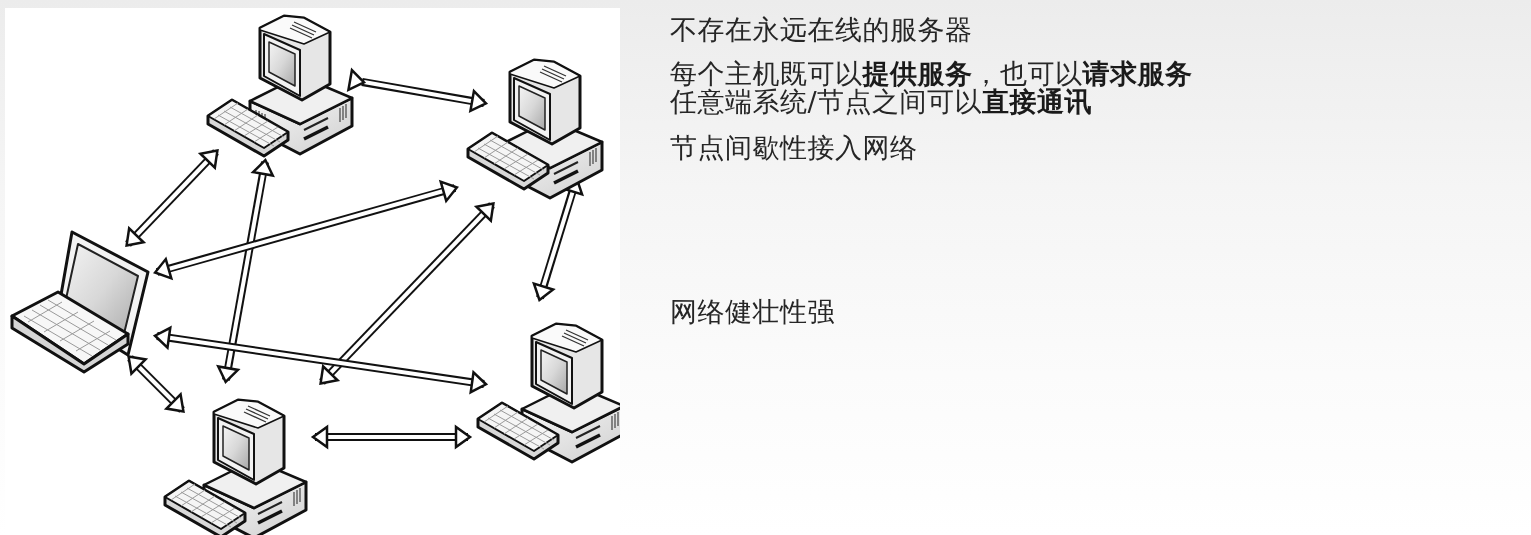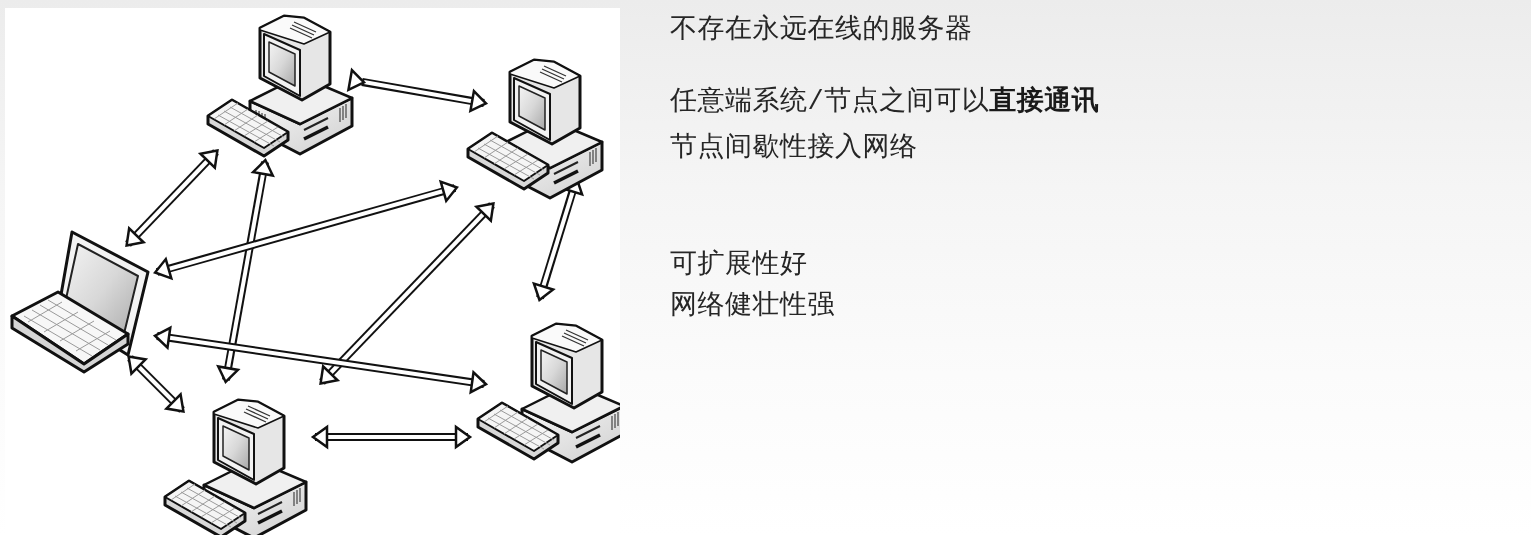--- a/index.html
+++ b/index.html
@@ -7,21 +7,21 @@
     width: 1531px; height: 535px; overflow: hidden; position: relative;
     background: linear-gradient(180deg, #ececec 0%, #f5f5f5 35%, #fbfbfb 70%, #ffffff 100%);
     font-family: "DejaVu Sans", "Liberation Sans", sans-serif;
   }
   .diagram-panel {
     position: absolute; left: 5px; top: 8px; width: 615px; height: 527px;
     background: #ffffff;
   }
   .diagram-panel svg { position: absolute; left: 0; top: 0; }
   .text-panel {
-    position: absolute; left: 670px; top: 0; width: 840px; height: 535px; font-family: Liberation Mono, monospace;
+    position: absolute; left: 670px; top: 0; width: 840px; height: 535px;
   }
   .line {
     position: absolute; left: 0; white-space: nowrap;
     font-size: 27px; line-height: 32px; color: #262626; letter-spacing: 0.5px;
   }
   .line b { font-weight: bold; color: #1a1a1a; }
 </style>
 </head>
 <body>
 
@@ -212,25 +212,25 @@
         </g>
       </g>
     </g>
   </svg>
 </div>
 
 <div class="text-panel">
   <div class="line" style="top:14px">
     <span>不存在永远在线的服务器</span>
   </div>
+  <div class="line" style="top:58px">
+    <span>每个主机既可以</span><b>提供服务</b><span>，也可以</span><b>请求服务</b>
+  </div>
   <div class="line" style="top:86px">
     <span>任意端系统/节点之间可以</span><b>直接通讯</b>
   </div>
   <div class="line" style="top:132px">
     <span>节点间歇性接入网络</span>
   </div>
-  <div class="line" style="top:249px">
-    <span>可扩展性好</span>
-  </div>
-  <div class="line" style="top:290px">
+  <div class="line" style="top:296px">
     <span>网络健壮性强</span>
   </div>
 </div>
 
 </body></html>

